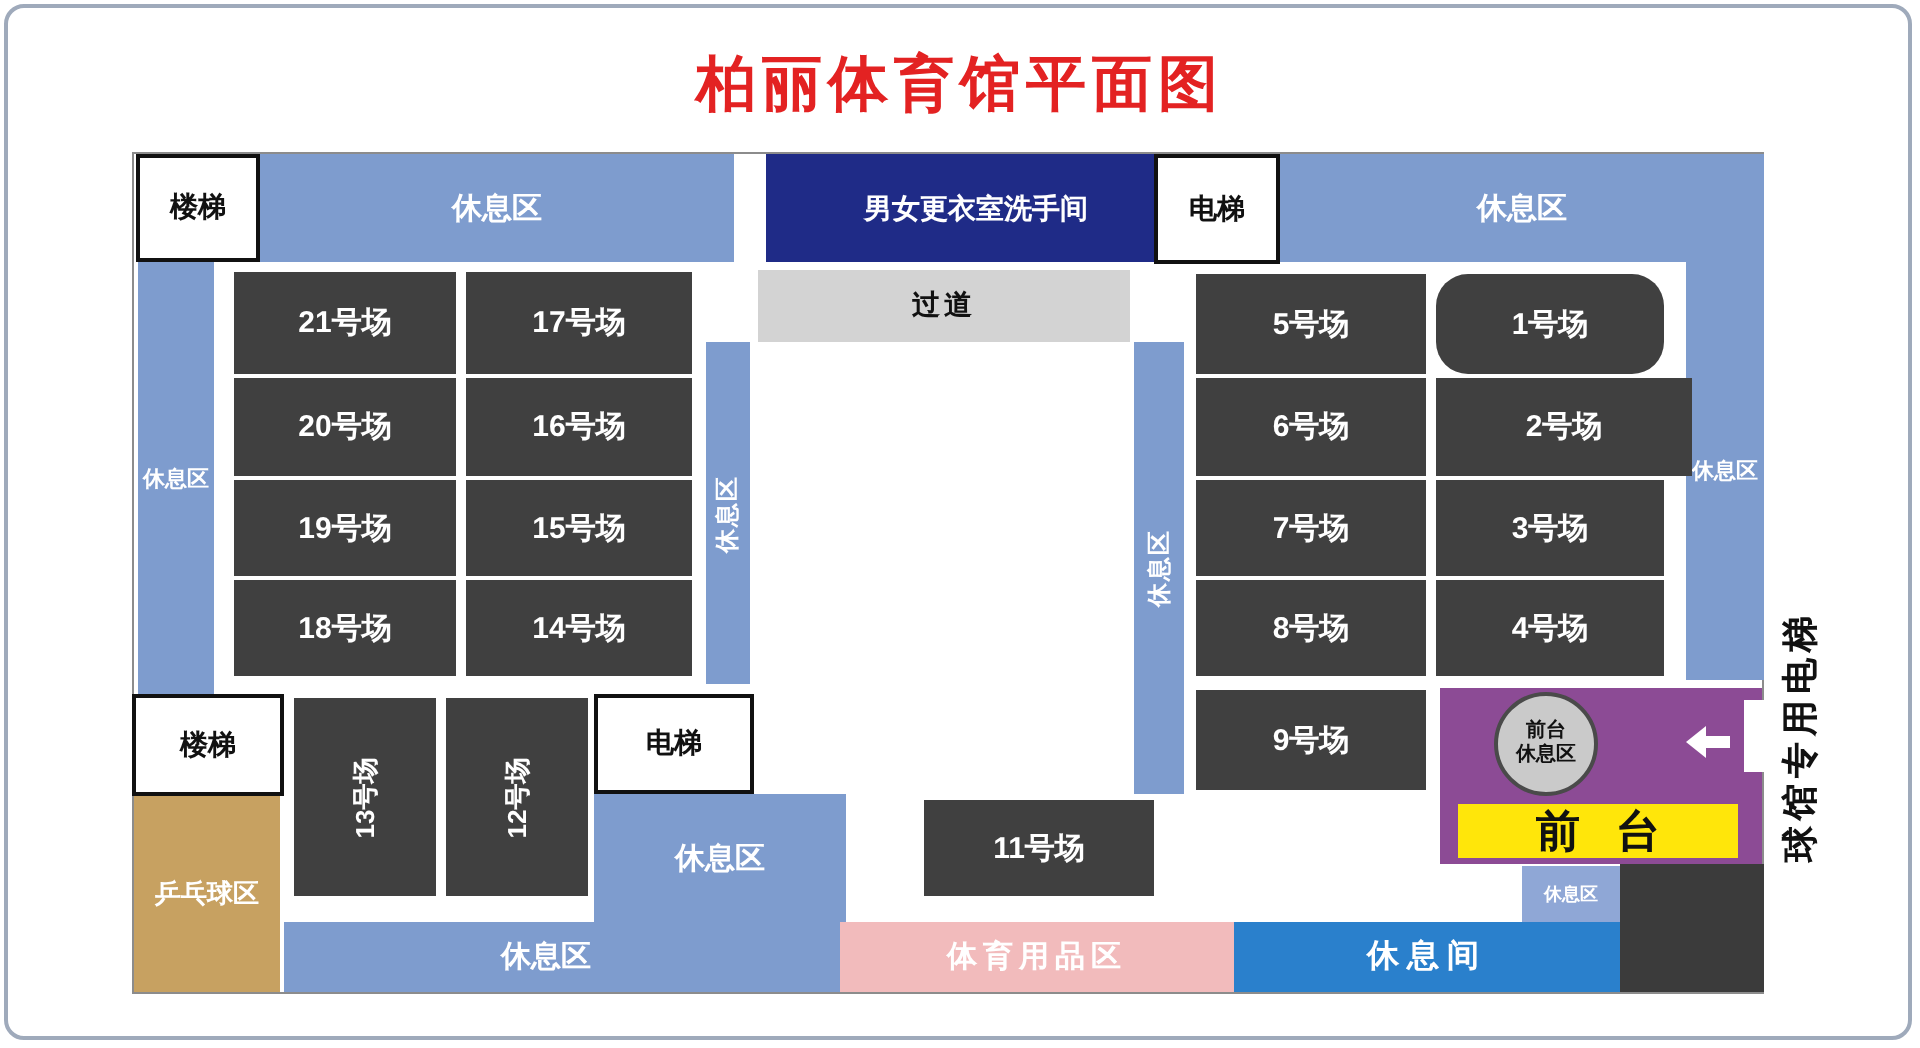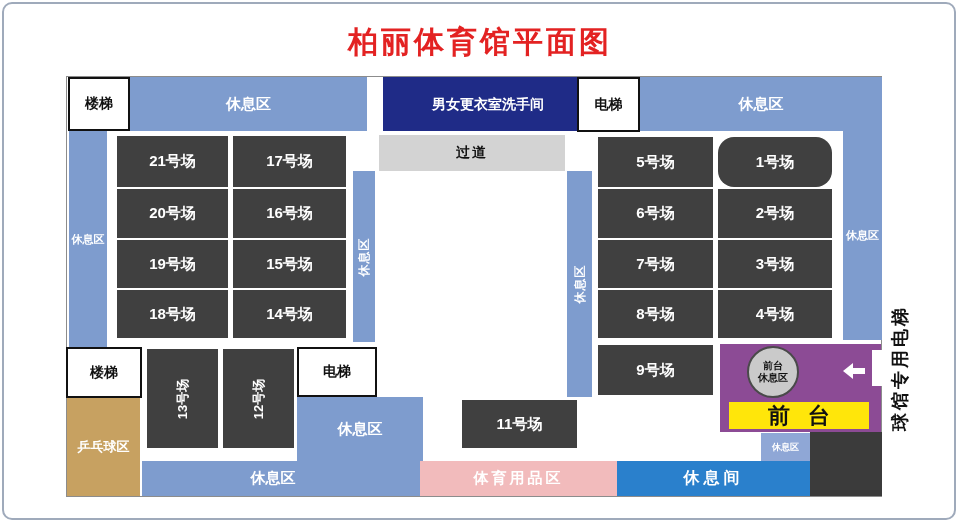--- a/index.html
+++ b/index.html
@@ -62,21 +62,21 @@
   <div class="abs green flexc court" style="left:117px;top:189px;width:111px;height:49px;">20号场</div>
   <div class="abs green flexc court" style="left:233px;top:189px;width:113px;height:49px;">16号场</div>
   <div class="abs green flexc court" style="left:117px;top:240px;width:111px;height:48px;">19号场</div>
   <div class="abs green flexc court" style="left:233px;top:240px;width:113px;height:48px;">15号场</div>
   <div class="abs green flexc court" style="left:117px;top:290px;width:111px;height:48px;">18号场</div>
   <div class="abs green flexc court" style="left:233px;top:290px;width:113px;height:48px;">14号场</div>
 
   <div class="abs green flexc court" style="left:598px;top:137px;width:115px;height:50px;">5号场</div>
   <div class="abs green flexc court" style="left:718px;top:137px;width:114px;height:50px;border-radius:16px;">1号场</div>
   <div class="abs green flexc court" style="left:598px;top:189px;width:115px;height:49px;">6号场</div>
-  <div class="abs green flexc court" style="left:718px;top:189px;width:114px;height:49px;">2号场</div>
+  <div class="abs green flexc court" style="left:718px;top:189px;width:128px;height:49px;">2号场</div>
   <div class="abs green flexc court" style="left:598px;top:240px;width:115px;height:48px;">7号场</div>
   <div class="abs green flexc court" style="left:718px;top:240px;width:114px;height:48px;">3号场</div>
   <div class="abs green flexc court" style="left:598px;top:290px;width:115px;height:48px;">8号场</div>
   <div class="abs green flexc court" style="left:718px;top:290px;width:114px;height:48px;">4号场</div>
   <div class="abs green flexc court" style="left:598px;top:345px;width:115px;height:50px;">9号场</div>
 
   <div class="abs whitebox flexc" style="left:66px;top:347px;width:76px;height:51px;font-size:14px;">楼梯</div>
   <div class="abs tan flexc" style="left:67px;top:398px;width:73px;height:98px;font-size:13px;">乒乓球区</div>
   <div class="abs green" style="left:147px;top:349px;width:71px;height:99px;">
     <span class="vlabel" style="font-size:13px;color:#fff;">13号场</span>

